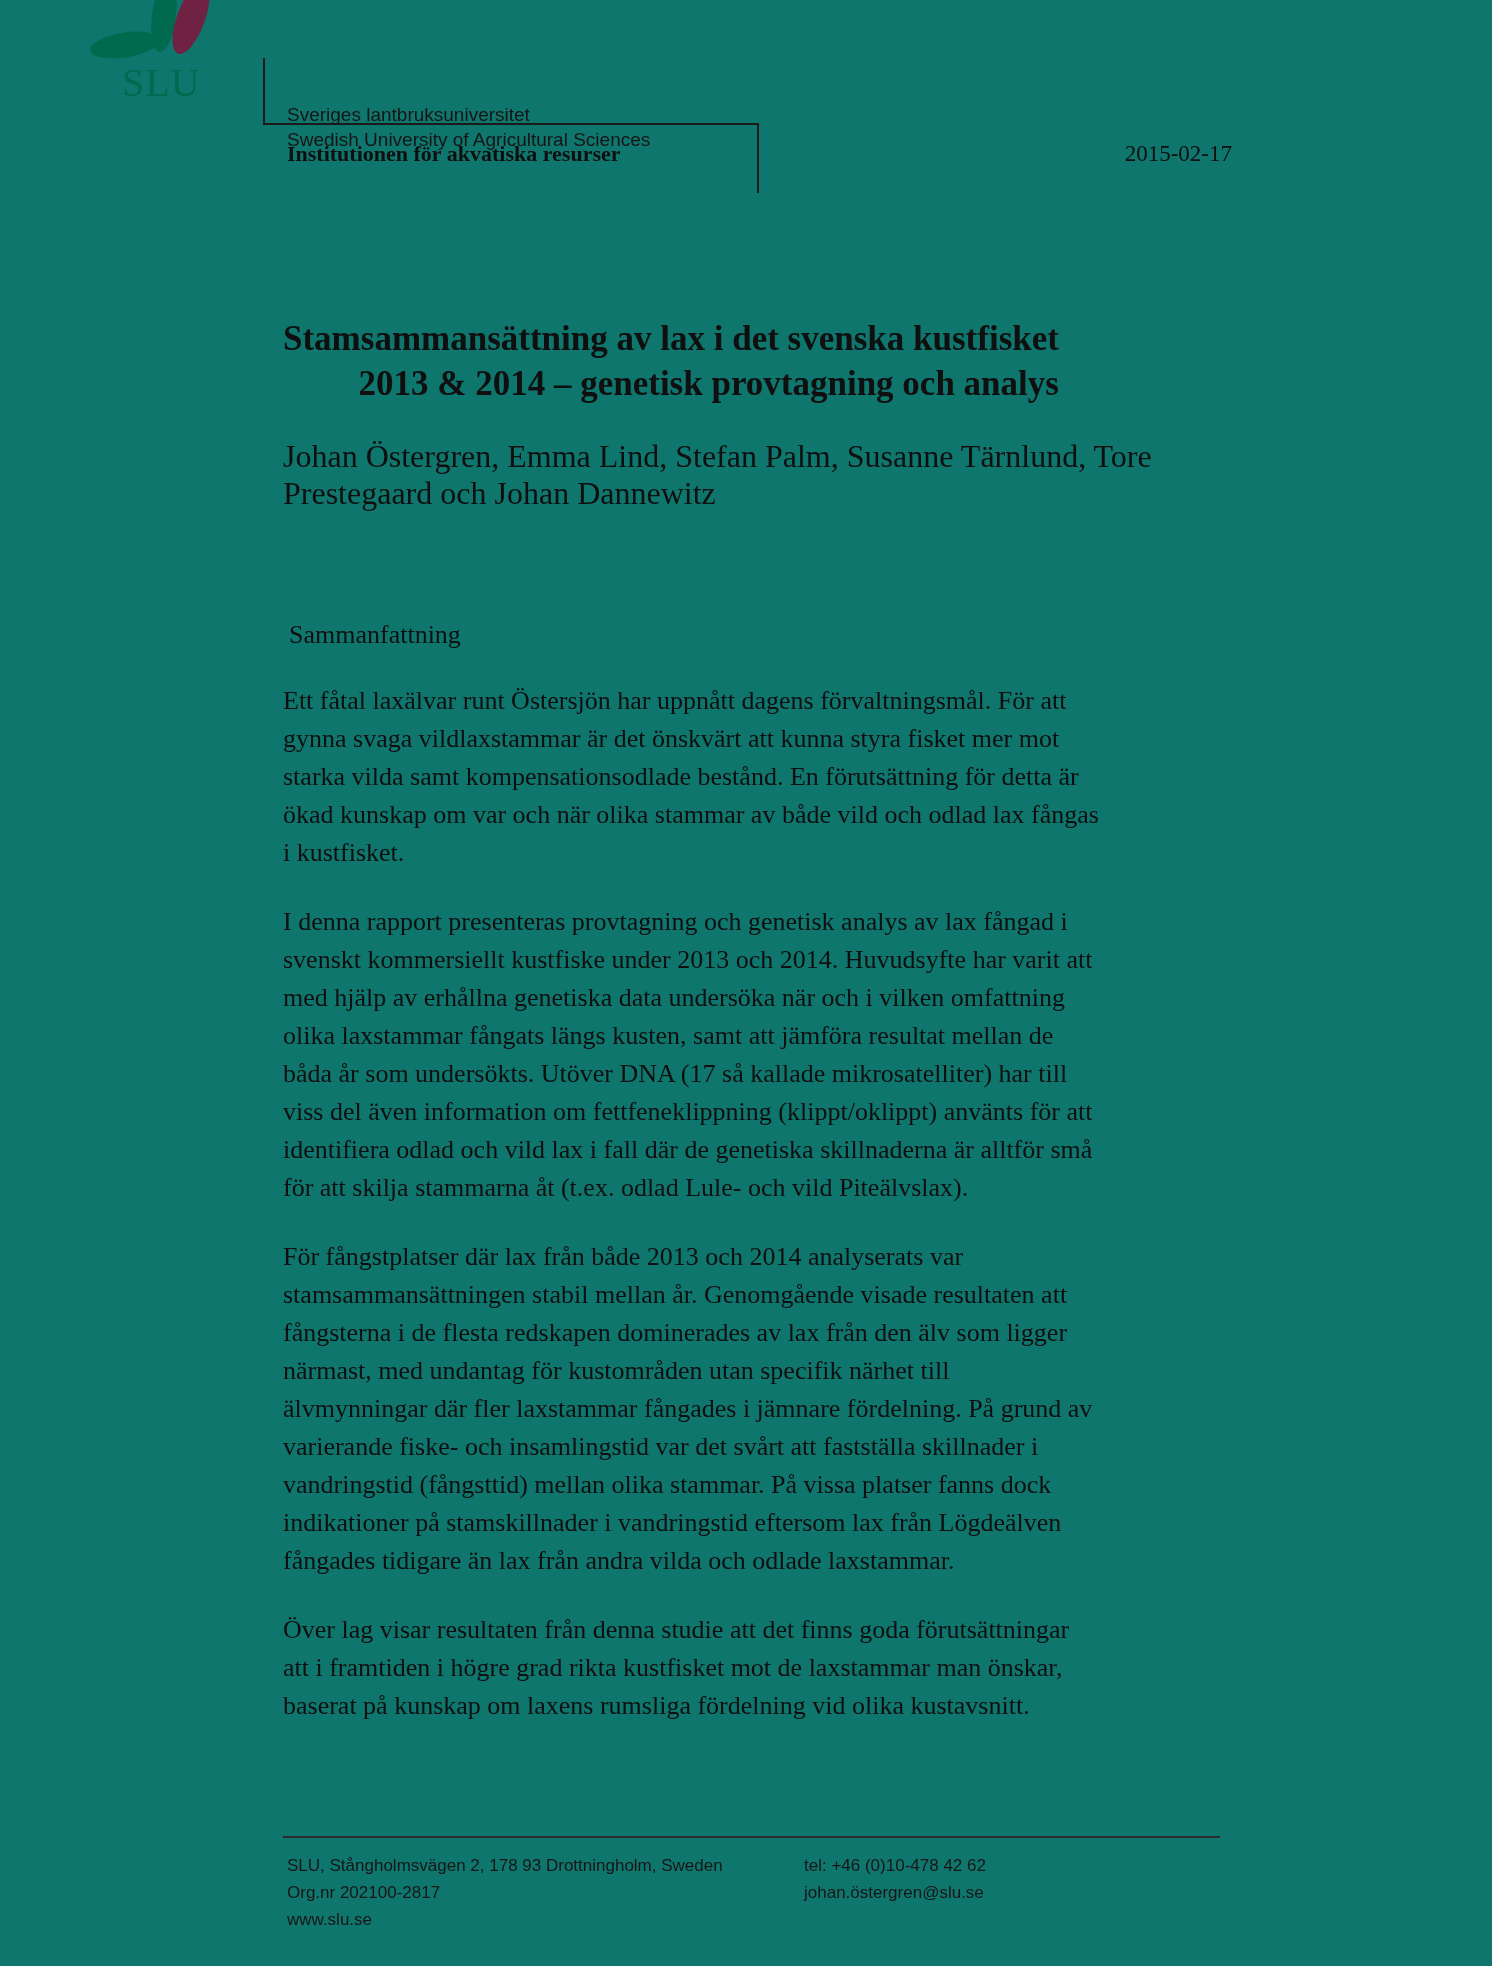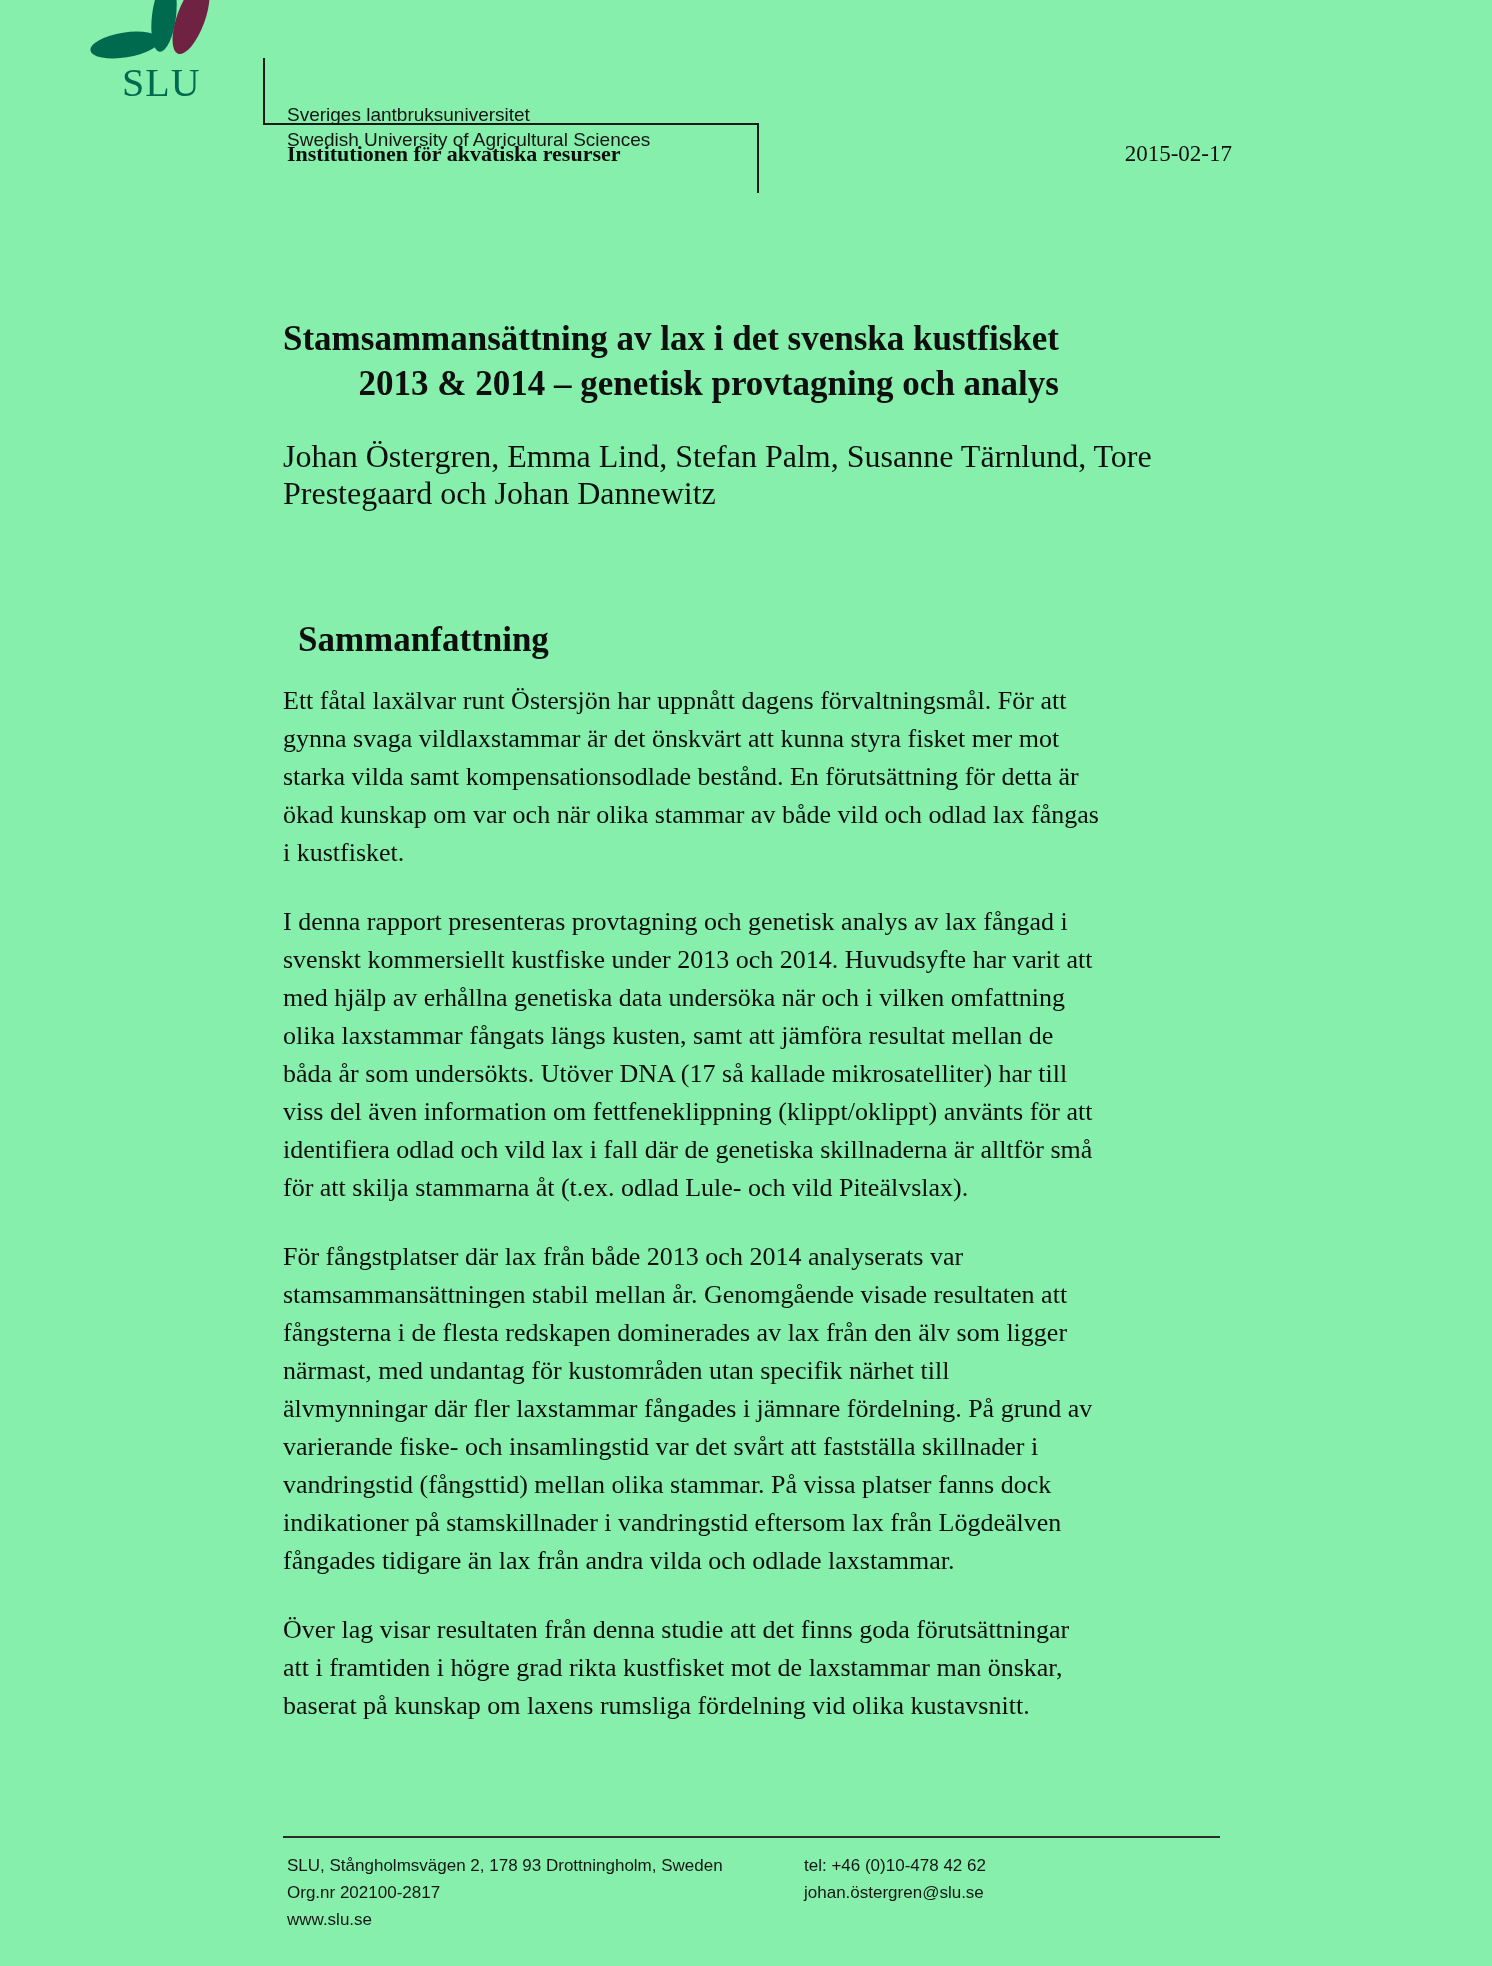--- a/index.html
+++ b/index.html
@@ -1,19 +1,19 @@
 <!DOCTYPE html>
 <html><head>
 <meta charset="utf-8">
 <style>
   html, body { margin:0; padding:0; background:#ffffff; }
   .page {
     position:relative;
     width:1492px; height:1966px;
-    background:#86efac;
+    background:#0f766e;
     overflow:hidden;
     font-family:"Liberation Serif", serif;
     color:#0f0f0f;
   }
   
   .logo-svg { position:absolute; left:85px; top:0; }
   .step-line-a {
     position:absolute; left:263px; top:58px;
     width:494px; height:65px;
     border-left:2px solid #1a1a1a;
@@ -46,22 +46,22 @@
     white-space:pre-line;
     text-align:right;
   }
   .doc-authors {
     position:absolute; left:283px; top:438px;
     font-size:32px; line-height:37px;
     white-space:pre-line;
   }
   
   .summary-heading {
-    position:absolute; left:298px; top:620px;
-    font-weight:bold; font-size:35px; white-space:nowrap;
+    position:absolute; left:289px; top:620px;
+    font-weight:normal; font-size:26px; white-space:nowrap;
   }
   .summary-body {
     position:absolute; left:283px; top:682px; width:1060px;
   }
   .para {
     font-size:26px; line-height:38px;
     white-space:pre-line;
     margin:0 0 31px 0;
   }
   

